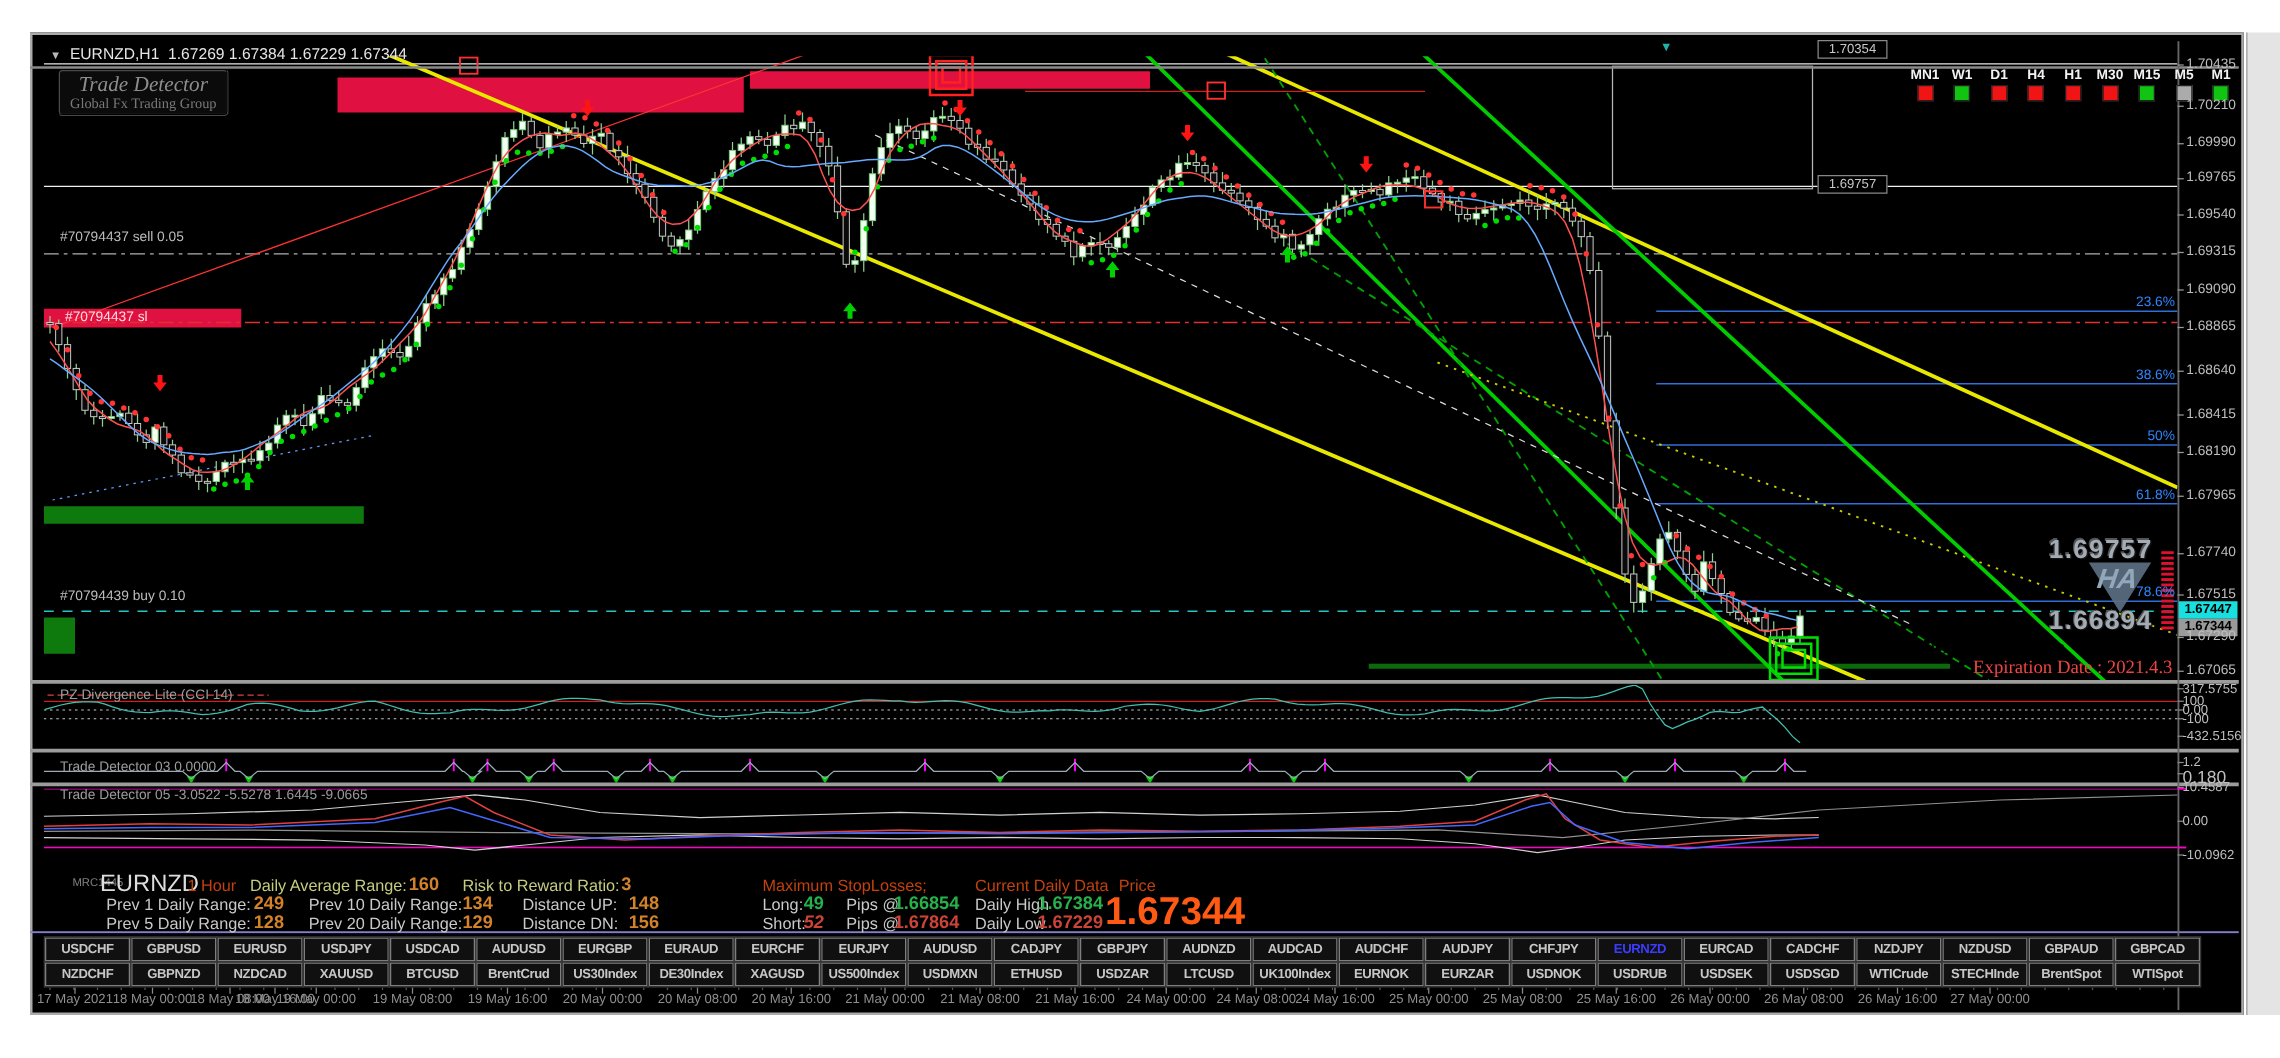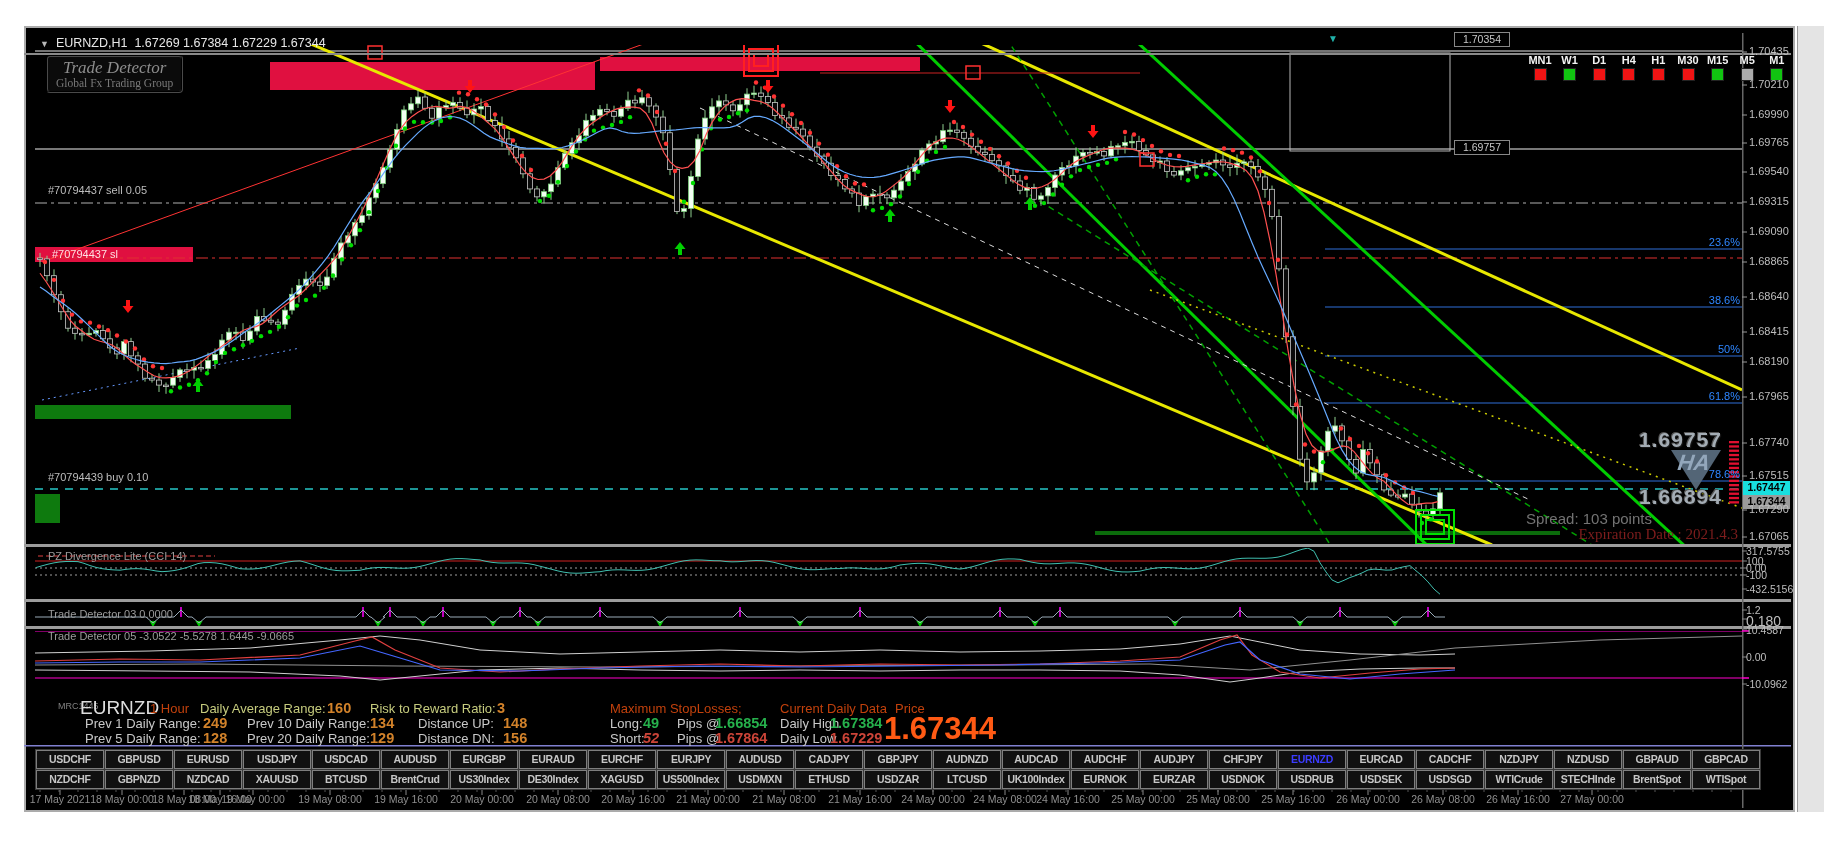--- a/index.html
+++ b/index.html
@@ -901,22 +901,22 @@
 
   <div class="txt" style="left:1328px;top:33px;color:#20B2AA;font-size:10px;">▼</div>
   <div class="txt pxbox" style="left:1454px;top:32px;">1.70354</div>
   <div class="txt pxbox" style="left:1454px;top:140px;">1.69757</div>
 
   <div class="txt bigpx" style="left:1630px;top:428px;">1.69757</div>
   <div class="txt bigpx" style="left:1630px;top:485px;">1.66894</div>
   <div class="txt ha-tri" style="left:1671px;top:450px;z-index:3;"></div>
   <div class="txt ha-txt" style="left:1678px;top:450px;z-index:4;">HA</div>
 
-  <div class="txt" style="left:1440px;top:510px;width:298px;text-align:center;color:#737373;font-size:15px;">Spread: 103 points</div>
-  <div class="txt" style="left:1440px;top:526px;width:298px;text-align:right;color:#7f1d1d;font-size:15px;font-family:'Liberation Serif',serif;">Expiration Date : 2021.4.3</div>
+  <div class="txt" style="left:1440px;top:510px;width:298px;text-align:center;color:#000000;font-size:15px;">Spread: 103 points</div>
+  <div class="txt" style="left:1440px;top:526px;width:298px;text-align:right;color:#ef4444;font-size:15px;font-family:'Liberation Serif',serif;">Expiration Date : 2021.4.3</div>
 
   <div class="txt wlabel" style="left:48px;top:550px;">PZ Divergence Lite (CCI 14)</div>
   <div class="txt wlabel" style="left:48px;top:608px;">Trade Detector 03 0.0000</div>
   <div class="txt wlabel" style="left:48px;top:630px;">Trade Detector 05 -3.0522 -5.5278 1.6445 -9.0665</div>
 
   <div class="txt axbox" style="left:1743px;top:481px;background:#18E0E0;">1.67447</div>
   <div class="txt axbox" style="left:1743px;top:495px;background:#9A9A9A;">1.67344</div>
 
   <div>
     <div class="txt" style="left:58px;top:701px;font-size:9px;color:#808080;">MRC1445</div>

